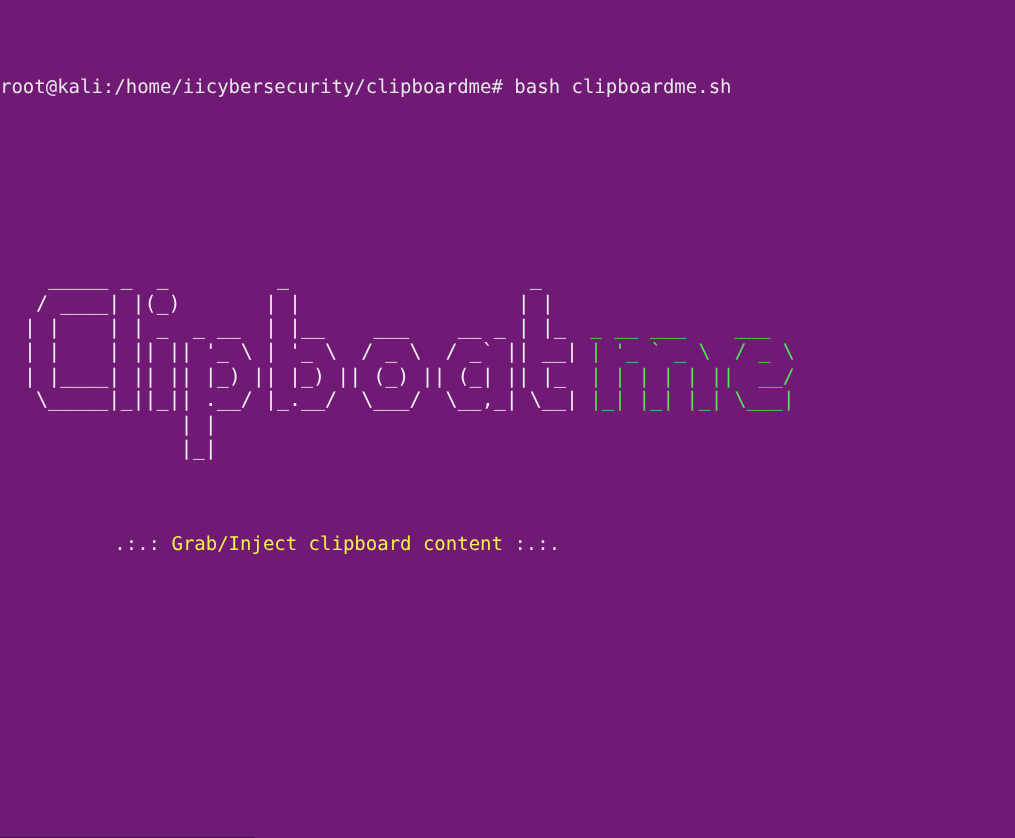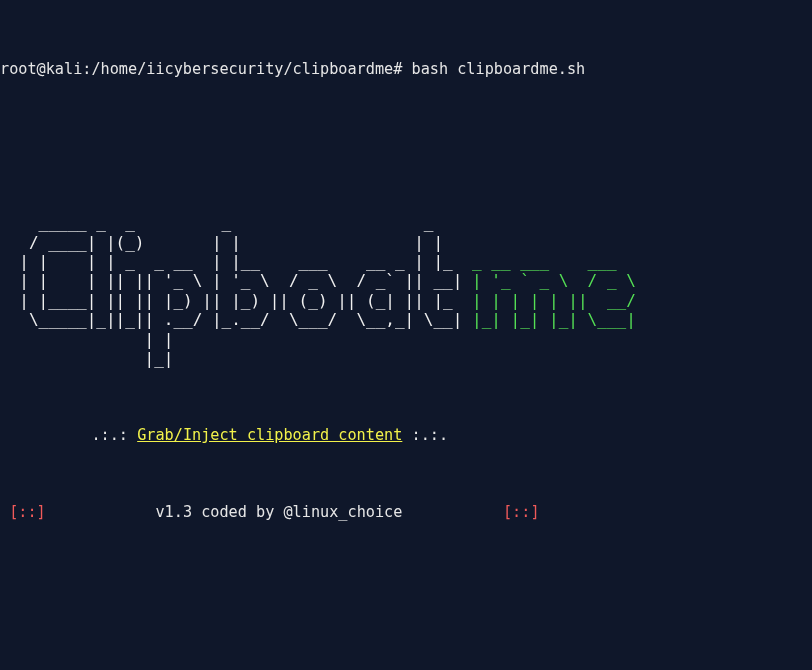--- a/index.html
+++ b/index.html
@@ -10,36 +10,36 @@
   }
   body {
     width: 812px;
     height: 670px;
     overflow: hidden;
     font-family: "DejaVu Sans Mono", "Liberation Mono", monospace;
   }
   #terminal {
     width: 812px;
     height: 670px;
-    background: #0f172a;
+    background: #701a75;
     box-sizing: border-box;
     padding: 2px 0 0 0;
     font-size: 15.2px;
     line-height: 19.2px;
     letter-spacing: 0px;
     white-space: pre;
     color: #e8e8e8;
   }
   .ln {
     white-space: pre;
     display: block;
     height: 19.2px;
   }
   .white   { color: #e6e6e6; }
-  .yellow  { color: #f2f24a; text-decoration: underline; }
+  .yellow  { color: #f2f24a; }
   .red     { color: #f05a5a; }
   .art     { color: #f0f0f0; }
   .artg    { color: #55e055; }
   #banner {
     display: block;
     line-height: 19.4px;
     font-size: 16px;
   }
 </style>
 </head>
@@ -55,21 +55,20 @@
 <span class="art">   / ____| |(_)       | |                  | |                  </span>
 <span class="art">  | |    | | _  _ __  | |__    ___    __ _ | |_  </span><span class="artg">_ __ ___    ___ </span>
 <span class="art">  | |    | || || '_ \ | '_ \  / _ \  / _` || __| </span><span class="artg">| '_ ` _ \  / _ \</span>
 <span class="art">  | |____| || || |_) || |_) || (_) || (_| || |_  </span><span class="artg">| | | | | ||  __/</span>
 <span class="art">   \_____|_||_|| .__/ |_.__/  \___/  \__,_| \__| </span><span class="artg">|_| |_| |_| \___|</span>
 <span class="art">               | |                                              </span>
 <span class="art">               |_|                                              </span></div>
 
   <div class="ln"><span class="white">          </span><span class="white">.:.:</span><span class="white"> </span><span class="yellow">Grab/Inject clipboard content</span><span class="white"> </span><span class="white">:.:.</span></div>
 
-  <div class="ln"><span class="white"> </span><span class="red">[::]</span><span class="white">            </span><span class="white">v1.3 coded by @linux_choice</span><span class="white">           </span><span class="red">[::]</span></div>
 
 
   <div class="ln">&nbsp;</div>
 
   
   
   
   
 
   

